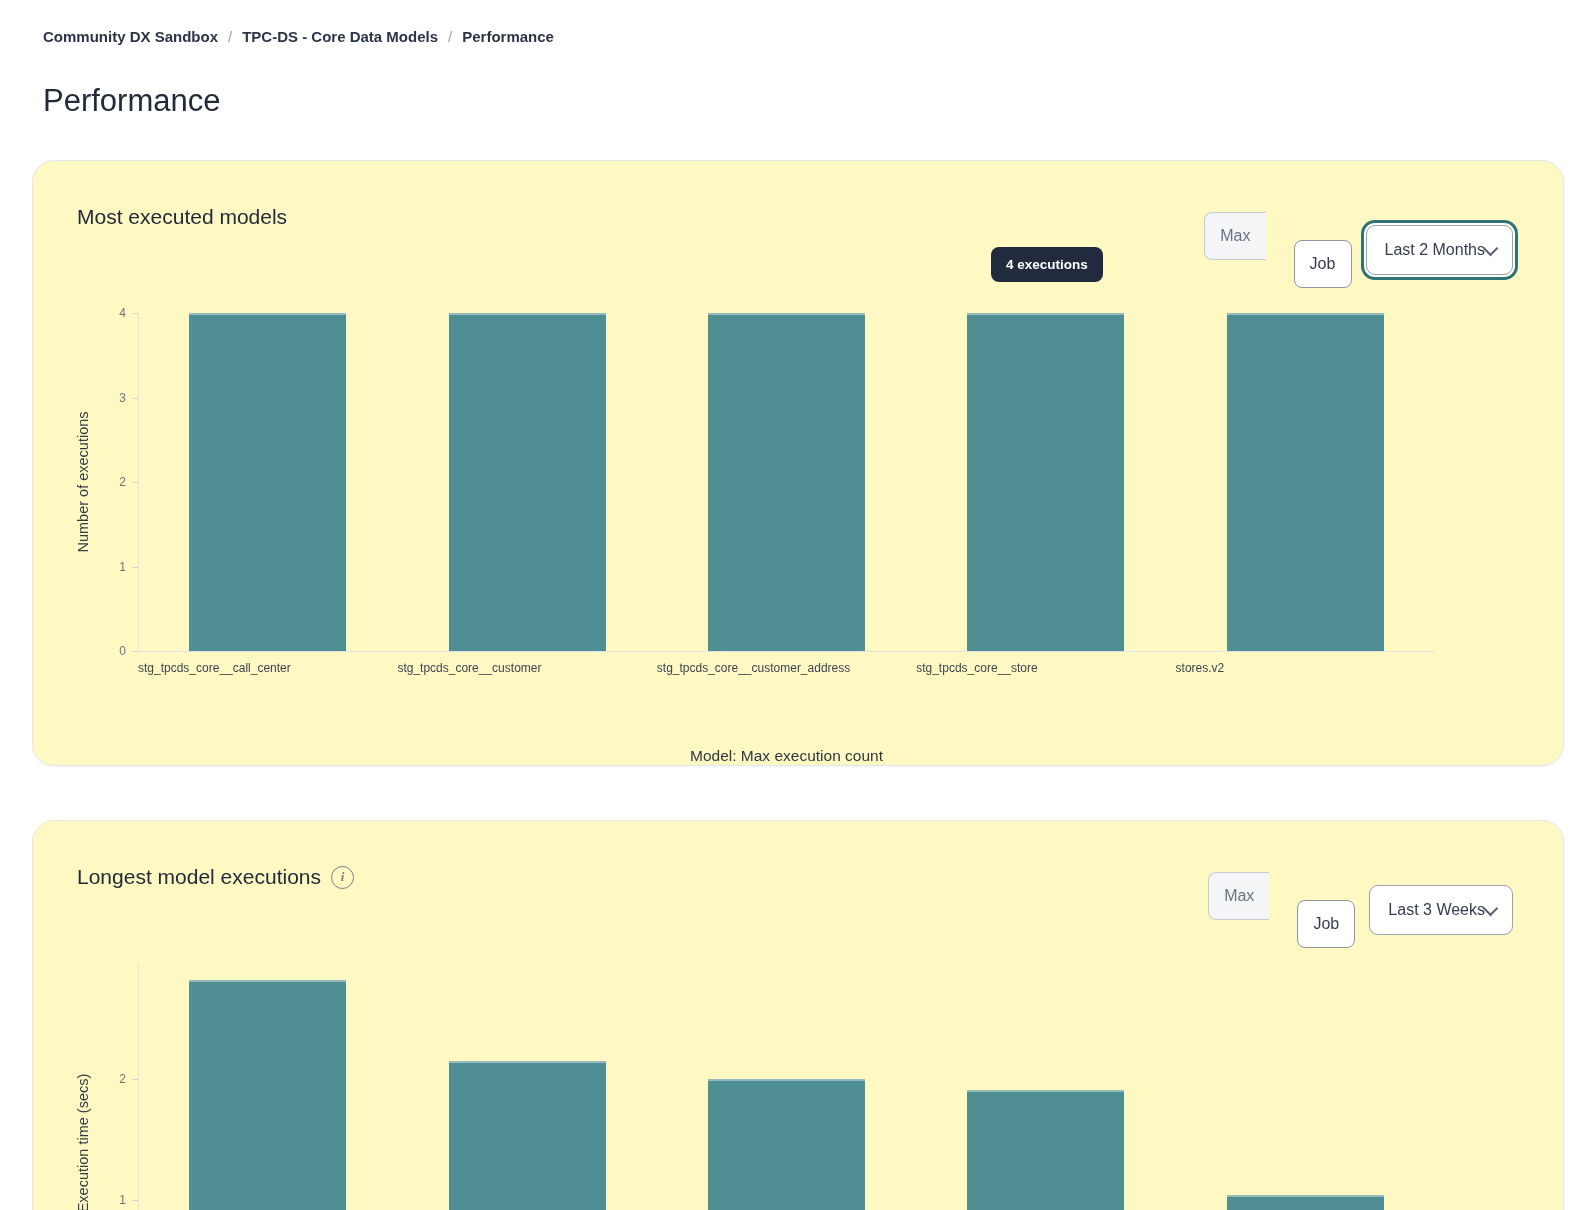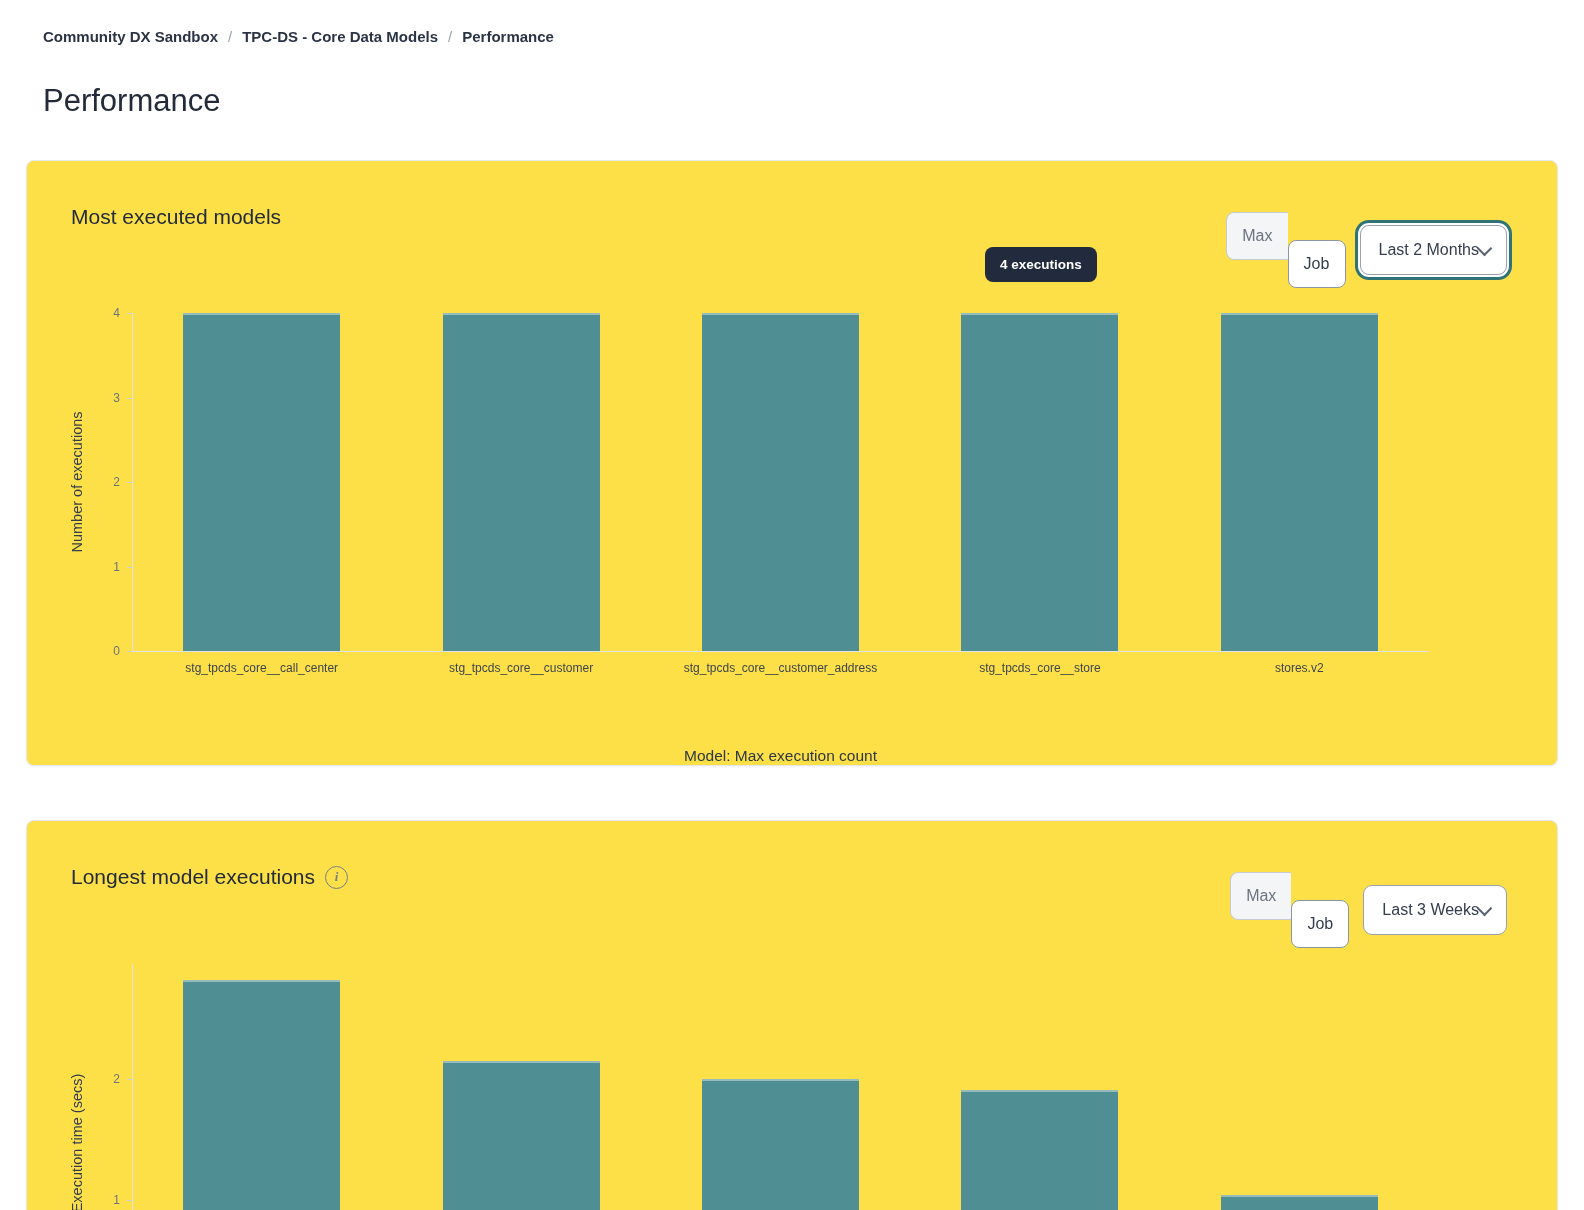--- a/index.html
+++ b/index.html
@@ -11,54 +11,54 @@
   #page{position:relative;width:1584px;height:1210px;}
 
   
   .breadcrumb{position:absolute;left:43px;top:28px;display:flex;gap:10px;
     font-size:15px;font-weight:700;color:#2b3447;}
   .breadcrumb .crumb{cursor:pointer;}
   .breadcrumb .sep{color:#9aa3ae;font-weight:400;}
   .page-title{position:absolute;left:43px;top:62px;font-size:31px;font-weight:500;color:#232b3a;}
 
   
-  .card{position:absolute;left:26px;width:1530px;background:#fde047;
-    border:1px solid #e4e7ec;border-radius:8px;box-shadow:0 1px 3px rgba(16,24,40,.05);}
+  .card{position:absolute;left:32px;width:1530px;background:#fef9c3;
+    border:1px solid #e4e7ec;border-radius:22px;box-shadow:0 1px 3px rgba(16,24,40,.05);}
   #card1{top:160px;height:604px;}
   #card2{top:820px;height:560px;}
   .card-title{position:absolute;left:44px;top:44px;font-size:21px;font-weight:500;
     color:#232b3a;display:flex;align-items:center;gap:10px;}
   .info-icon{width:21px;height:21px;border:1.5px solid #767e89;border-radius:50%;
     color:#767e89;font-size:13px;display:inline-flex;align-items:center;justify-content:center;
     font-family:"Liberation Serif",serif;font-style:italic;font-weight:700;cursor:pointer;}
 
   
   .controls{position:absolute;top:51px;right:50px;display:flex;align-items:center;gap:14px;}
-  .seg{display:flex;}
+  .seg{display:flex;gap:28px;}
   .seg-btn{height:48px;min-width:58px;padding:0 15px;display:flex;align-items:center;justify-content:center;
     font-family:inherit;font-size:16px;background:#f4f5f6;color:#6b7280;
     border:1px solid #c6cbd3;border-right:none;border-radius:8px 0 0 8px;cursor:pointer;}
   .seg-btn.selected{background:#fff;color:#343d4e;border:1px solid #8e96a3;border-radius:8px;margin-top:28px;}
   .dropdown{height:48px;padding:0 16px 0 18px;display:flex;align-items:center;
     font-size:16px;color:#343d4e;background:#fff;border:1px solid #9aa1ad;border-radius:9px;cursor:pointer;}
   .dropdown.focused{box-shadow:0 0 0 2px #fff,0 0 0 5px var(--ring,#2f7376);}
   .chev{width:9px;height:9px;border-right:2px solid #596273;border-bottom:2px solid #596273;
     transform:rotate(45deg);margin-top:-4px;}
 
   
   .tooltip{position:absolute;left:958px;top:86px;background:var(--tooltip-bg,#222b3d);
     color:#fff;font-size:13.5px;font-weight:700;padding:10px 15px;border-radius:8px;white-space:nowrap;}
 
   
   .chart{position:absolute;inset:0;}
   .axis-line{position:absolute;background:#dfe3e8;}
   .tick-mark{position:absolute;width:5px;height:1px;background:#ced3da;}
   .bar{position:absolute;box-sizing:border-box;border-top:2px solid rgba(255,255,255,.4);cursor:pointer;}
   .tick-label{position:absolute;font-size:12px;color:#6b7280;text-align:right;line-height:16px;}
-  .cat-label{position:absolute;font-size:12px;color:#3d4450;text-align:center;line-height:15px;}
+  .cat-label{position:absolute;font-size:12px;color:#3d4450;text-align:left;line-height:15px;}
   .xlabel{position:absolute;font-size:15.5px;color:#2f3742;font-weight:500;text-align:center;margin-top:48px;}
   .ylabel{position:absolute;font-size:14.5px;color:#343c49;text-align:center;transform:rotate(-90deg);line-height:20px;}
 </style>
 </head>
 <body>
 
 <div id="page">
 
   <nav class="breadcrumb">
     <span class="crumb">Community DX Sandbox</span>

